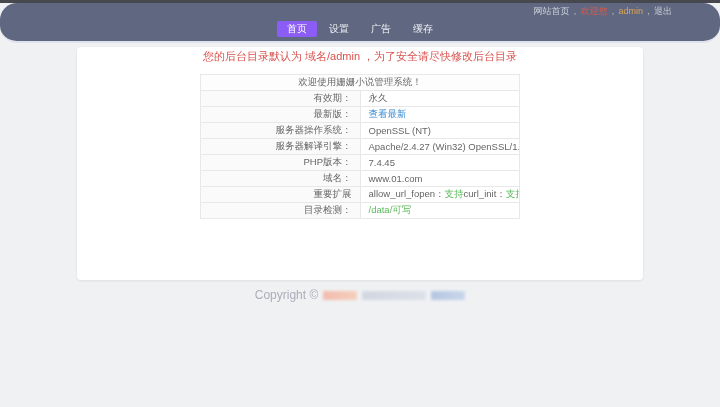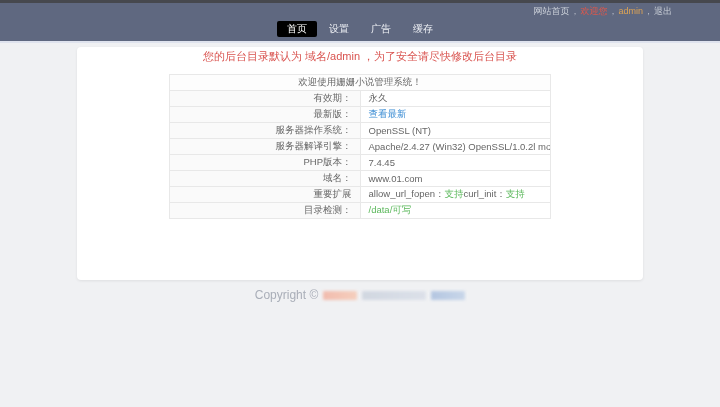--- a/index.html
+++ b/index.html
@@ -11,54 +11,55 @@
     -webkit-font-smoothing:antialiased;
   }
 
   
   .topline { height:3px; background:#46484e; }
 
   
   .header-band {
     height:40px; background:#5f6880; position:relative;
     border-bottom:2px solid #dfe3ee;
+    border-radius:17px;
   }
   .user-links {
     position:absolute; top:1px; right:48px;
     font-size:9px; line-height:14px; color:#ccd1d9;
     white-space:nowrap;
   }
   .user-links a { color:#ccd1d9; text-decoration:none; cursor:pointer; }
   .user-links .sep { color:#b6bbc6; margin:0 1px; }
   .user-links .welcome { color:#e0574a; }
   .user-links .username { color:#dca355; }
 
   .tabs {
     position:absolute; left:0; right:0; top:18px;
     display:flex; justify-content:center;
   }
   .tab {
     font-size:10px; line-height:16px; height:16px;
     padding:0 10px; margin:0 1px; color:#eef0f4;
     border-radius:2px; text-decoration:none; cursor:pointer;
   }
-  .tab.active { background:#000000; color:#ffffff; }
+  .tab.active { background:#8b5cf6; color:#ffffff; }
 
   
   .card {
     width:566px; margin:4px auto 0; background:#ffffff;
     border-radius:4px; box-shadow:0 1px 3px rgba(0,0,0,0.08);
     padding:2px 0 26px 0; min-height:233px;
   }
   .warning {
     text-align:center; color:#d9534f; font-size:11px; line-height:14px;
   }
 
   table.sysinfo {
-    width:382px; margin:11px auto 0; border-collapse:collapse;
+    width:320px; margin:11px auto 0; border-collapse:collapse;
     table-layout:fixed;
   }
   table.sysinfo td {
     border:1px solid #e8e8e8; height:16px; padding:1px 8px;
     font-size:9.5px; color:#666; overflow:hidden; white-space:nowrap;
   }
   td.thead { text-align:center; color:#666; background:#fdfdfd; }
   td.lbl {
     width:113px; text-align:right; background:#fafafa; color:#707070;
   }

